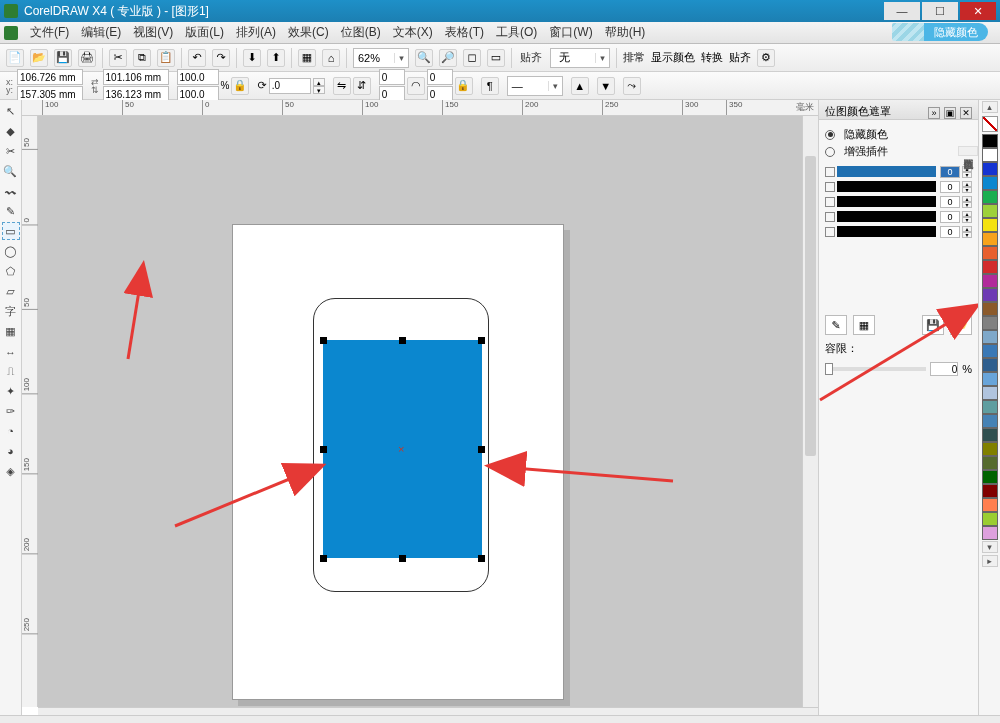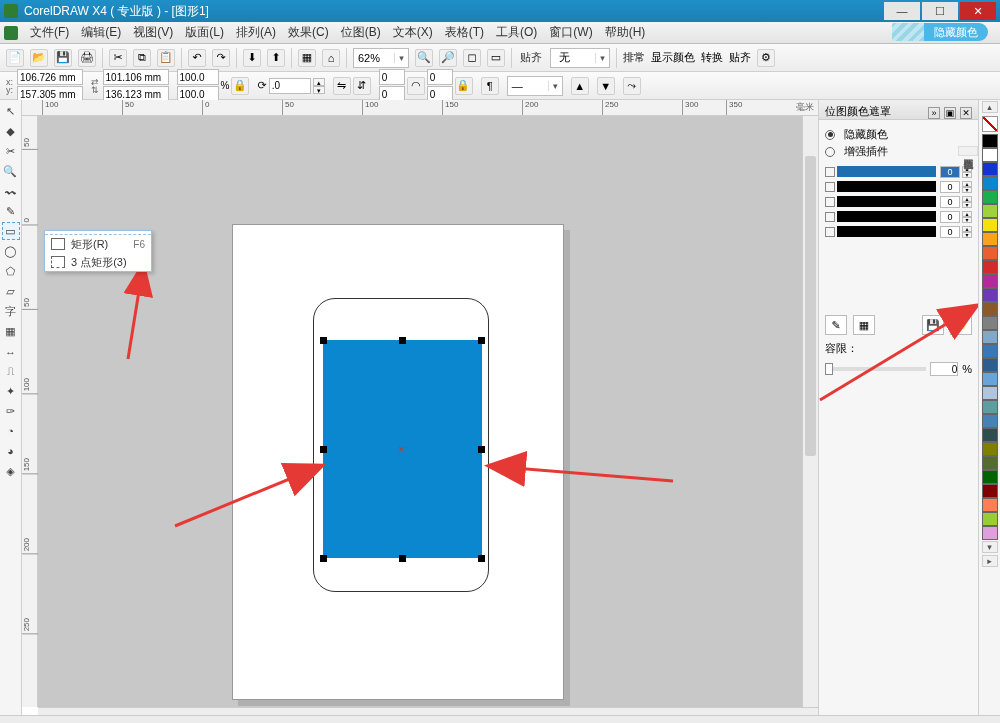--- a/index.html
+++ b/index.html
@@ -340,32 +340,20 @@
           <line x1="12" y1="10" x2="195" y2="25" stroke="#e53935" stroke-width="3" marker-start="url(#ah3)"></line>
         </svg>
     </div>
   </div>
 
   <div class="scroll-h"></div>
   <div class="scroll-v">
       <div class="thumb"></div>
     </div>
 
-  <div class="flyout" style="top:130px;">
-    <div class="head"></div>
-    <div class="row">
-      <div class="fi"></div>
-      <span>矩形(R)</span>
-      <span class="hot">F6</span>
-    </div>
-    <div class="row">
-      <div class="fi" style="border-style:solid solid dashed dashed"></div>
-      <span>3 点矩形(3)</span>
-    </div>
-  </div>
 
   <div class="docker">
     <div class="dtitle">
       <span>位图颜色遮罩</span>
       <div class="sp">
         <span>»</span>
         <span>▣</span>
         <span>✕</span>
       </div>
     </div>

